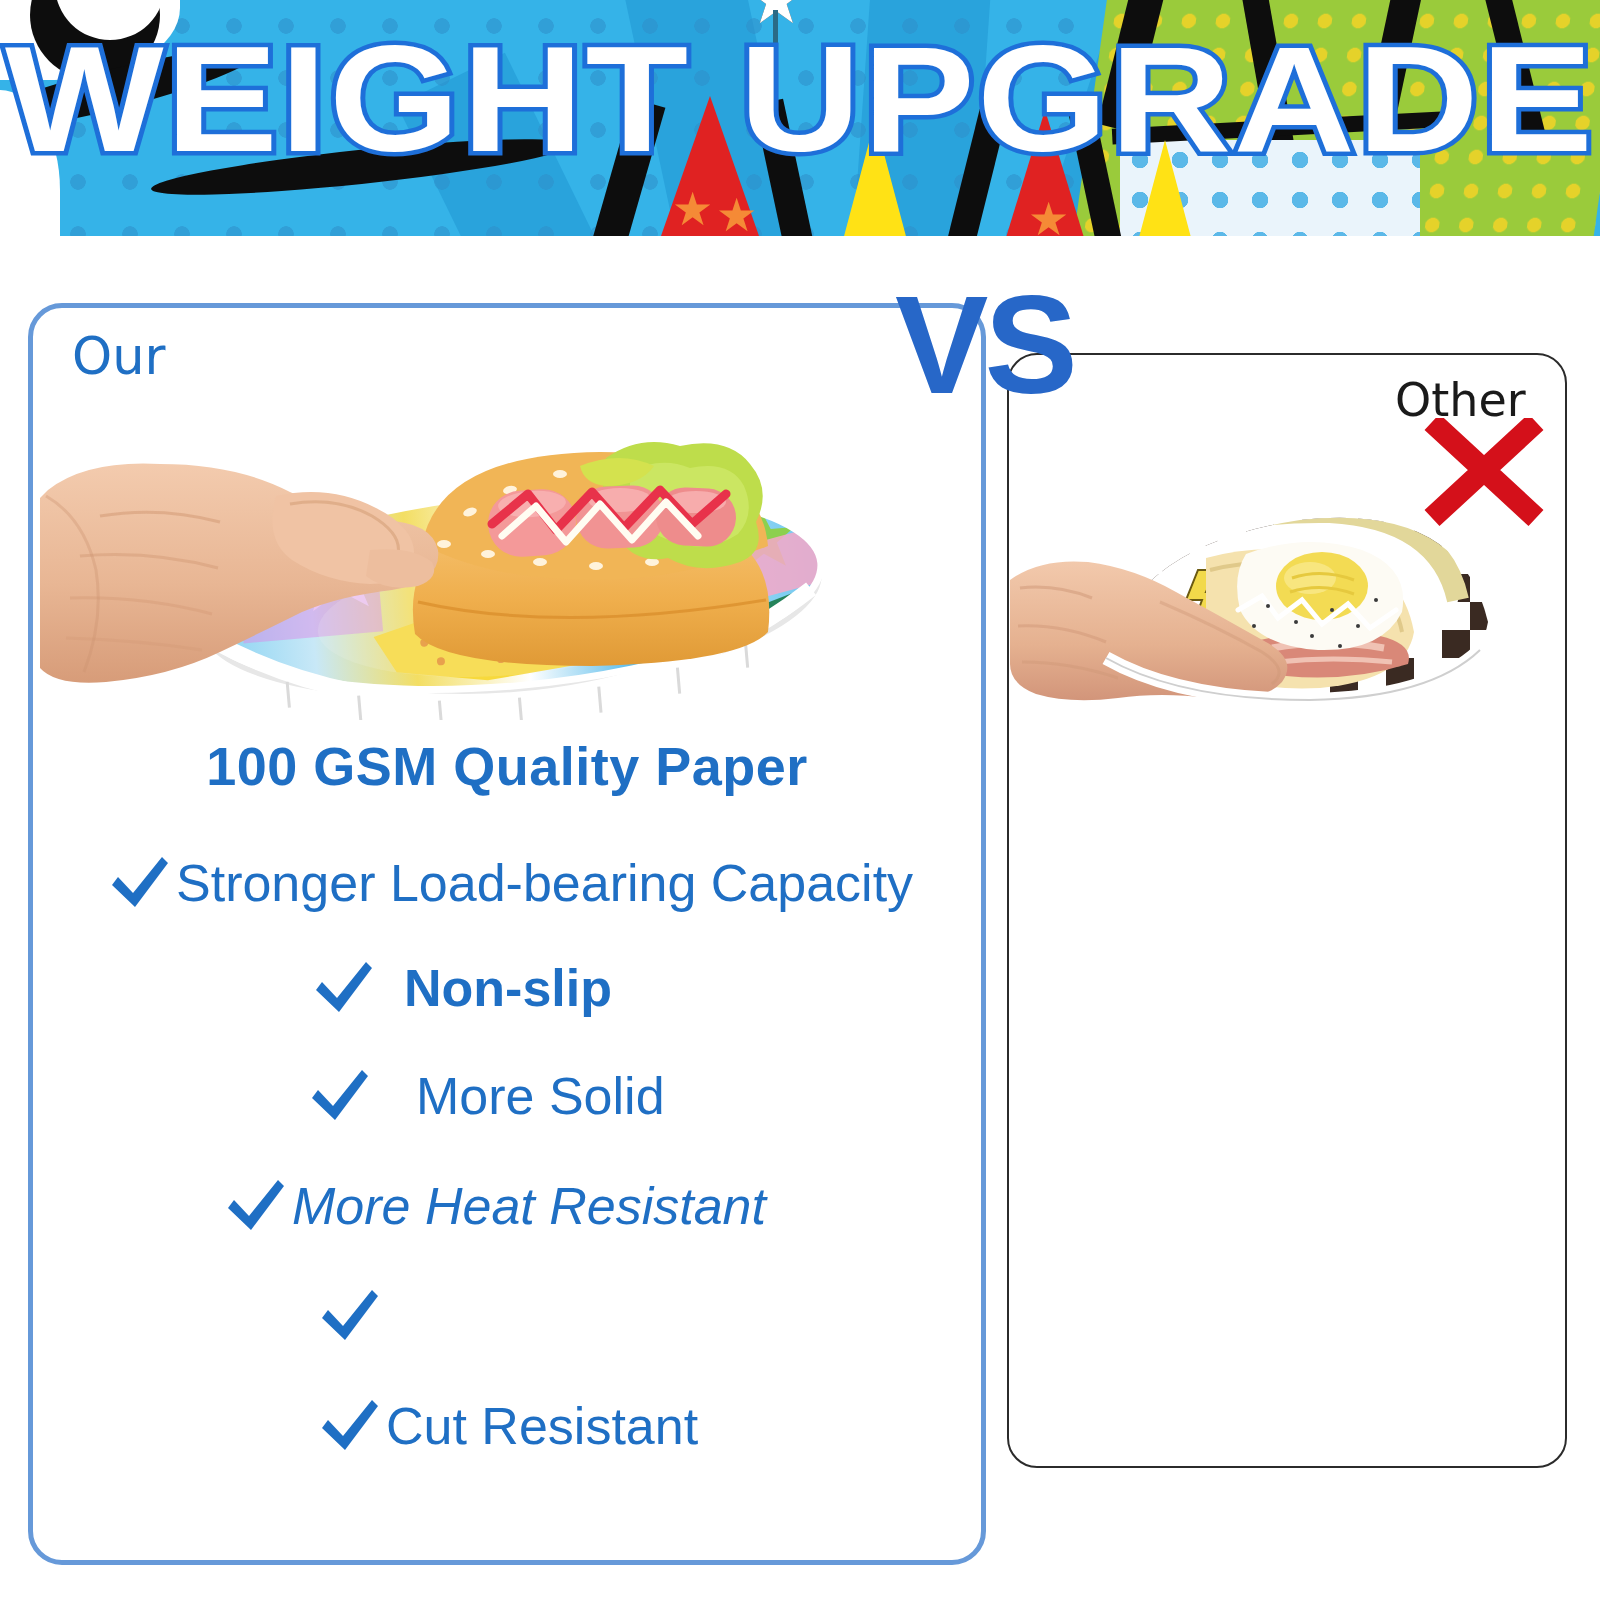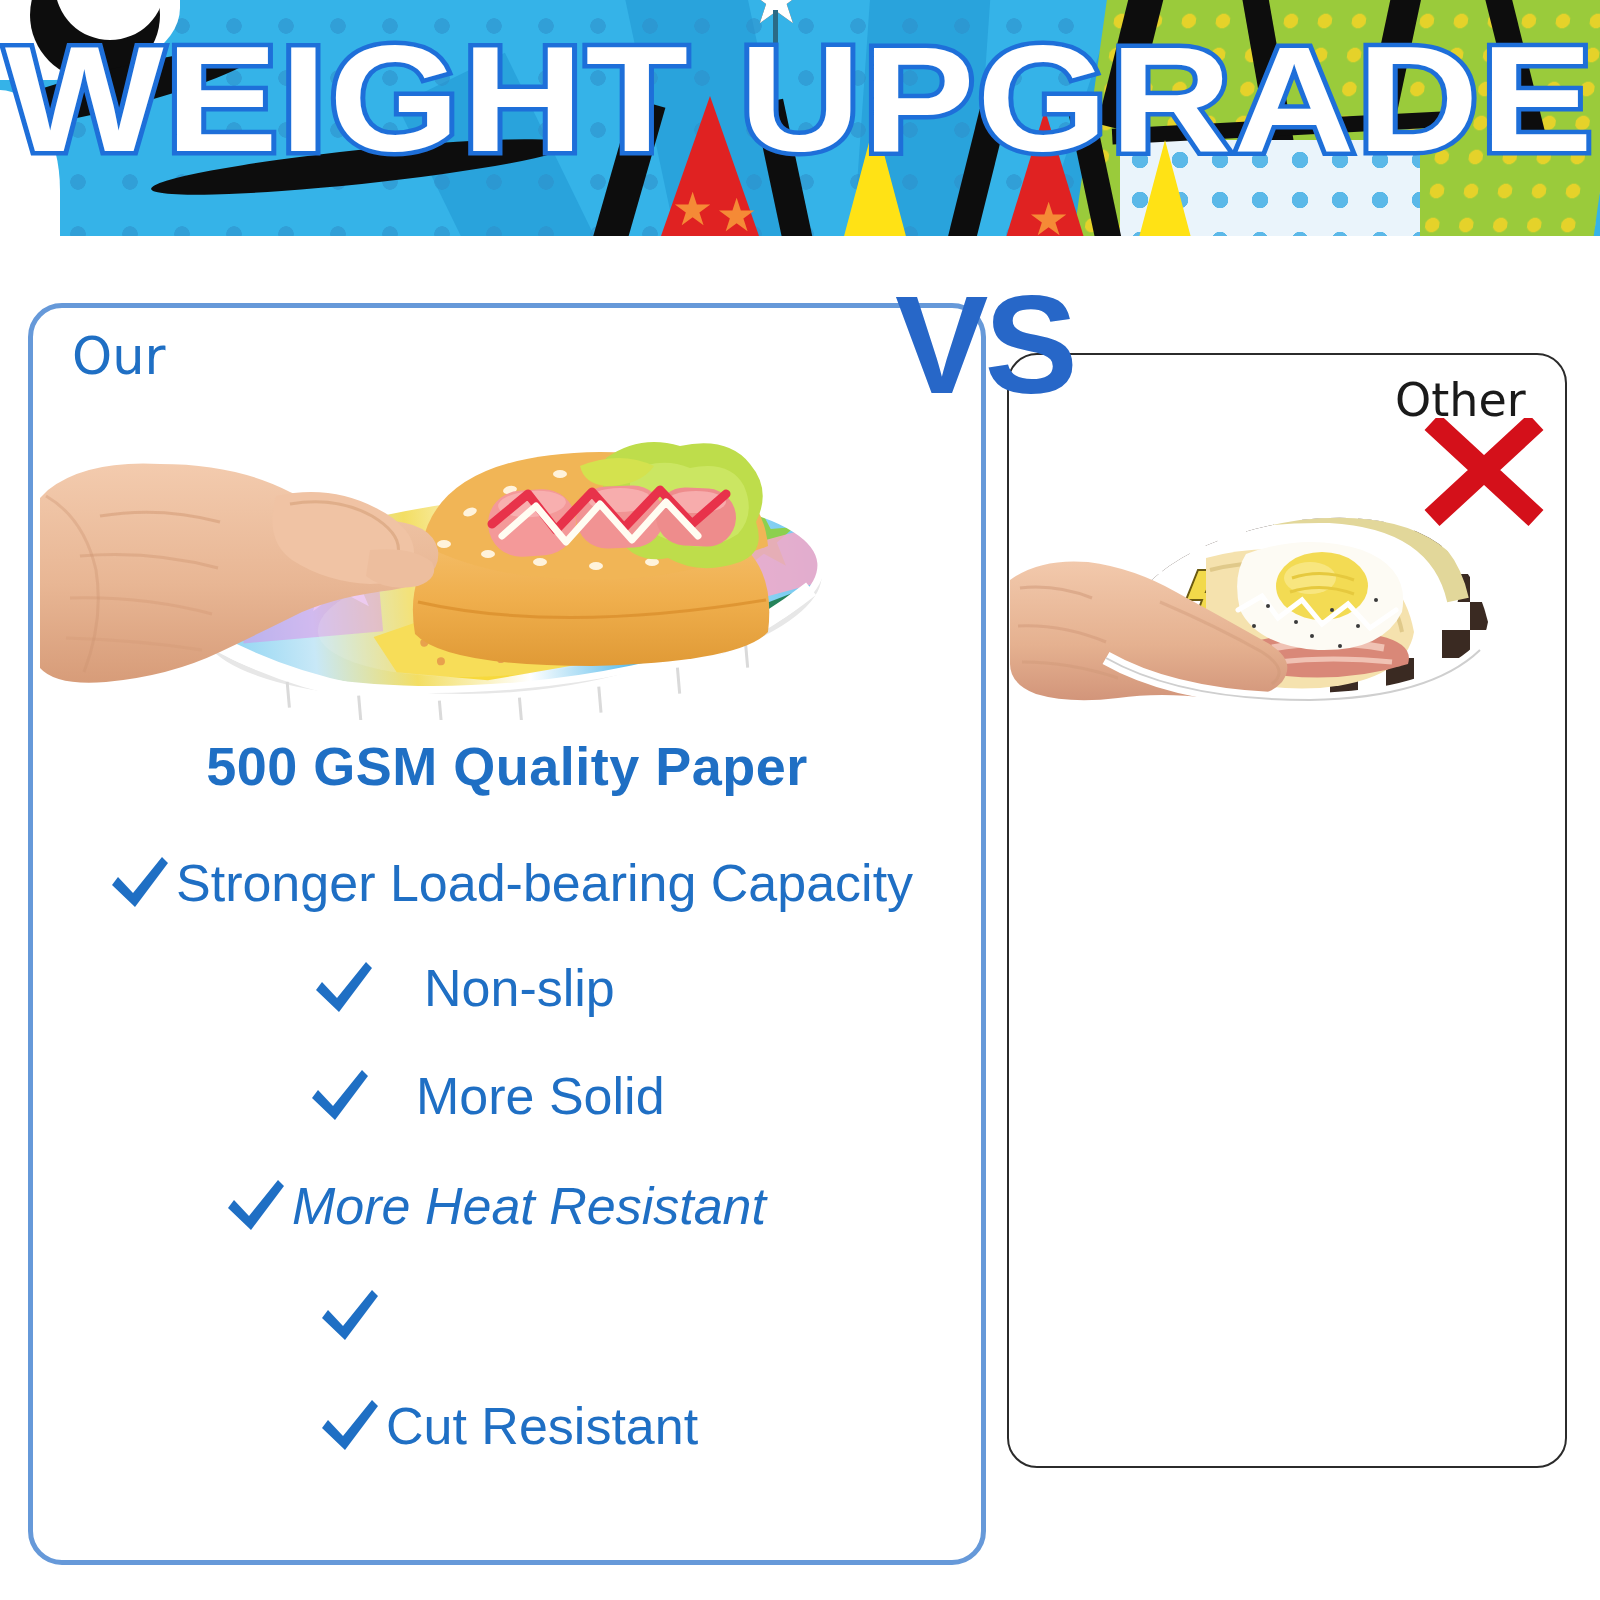--- a/index.html
+++ b/index.html
@@ -393,34 +393,34 @@
     <path d="M10 138 Q46 134 82 148" fill="none" stroke="#CE9576" stroke-width="3" opacity=".5"></path>
     <path d="M8 176 Q52 174 96 192" fill="none" stroke="#CE9576" stroke-width="3" opacity=".45"></path>
     <path d="M12 212 Q60 212 108 228" fill="none" stroke="#CE9576" stroke-width="3" opacity=".4"></path>
     <path d="M150 152 Q206 176 252 202 Q280 220 262 234" fill="none" stroke="#CE9576" stroke-width="3" opacity=".4"></path>
 
     <path d="M96 208 Q170 250 300 250 Q420 248 470 200" fill="none" stroke="#FFFFFF" stroke-width="14"></path>
     <path d="M96 208 Q170 250 300 250 Q420 248 470 200" fill="none" stroke="#CFCFCF" stroke-width="2"></path>
   </g>
 </svg>
 
-<div id="our-heading">500 GSM Quality Paper</div>
+<div id="our-heading">100 GSM Quality Paper</div>
 
 <div class="our-row" style="left:108px; top:855px;">
   <svg class="chk" viewBox="0 0 62 56">
     <path d="M4 30 L10 22 L25 38 L54 2 L60 8 L27 52 Z" fill="#1F6FC4"></path>
   </svg>
   <span class="lbl">Stronger Load-bearing Capacity</span>
 </div>
 
 <div class="our-row" style="left:312px; top:960px;">
   <svg class="chk" viewBox="0 0 62 56">
     <path d="M4 30 L10 22 L25 38 L54 2 L60 8 L27 52 Z" fill="#1F6FC4"></path>
   </svg>
-  <span class="lbl" style="margin-left:44px;">Non-slip</span>
+  <span class="lbl" style="margin-left:24px;font-weight:bold;">Non-slip</span>
 </div>
 
 <div class="our-row" style="left:308px; top:1068px;">
   <svg class="chk" viewBox="0 0 62 56">
     <path d="M4 30 L10 22 L25 38 L54 2 L60 8 L27 52 Z" fill="#1F6FC4"></path>
   </svg>
   <span class="lbl" style="margin-left:40px;">More Solid</span>
 </div>
 
 <div class="our-row" style="left:224px; top:1178px;font-style:italic;">

